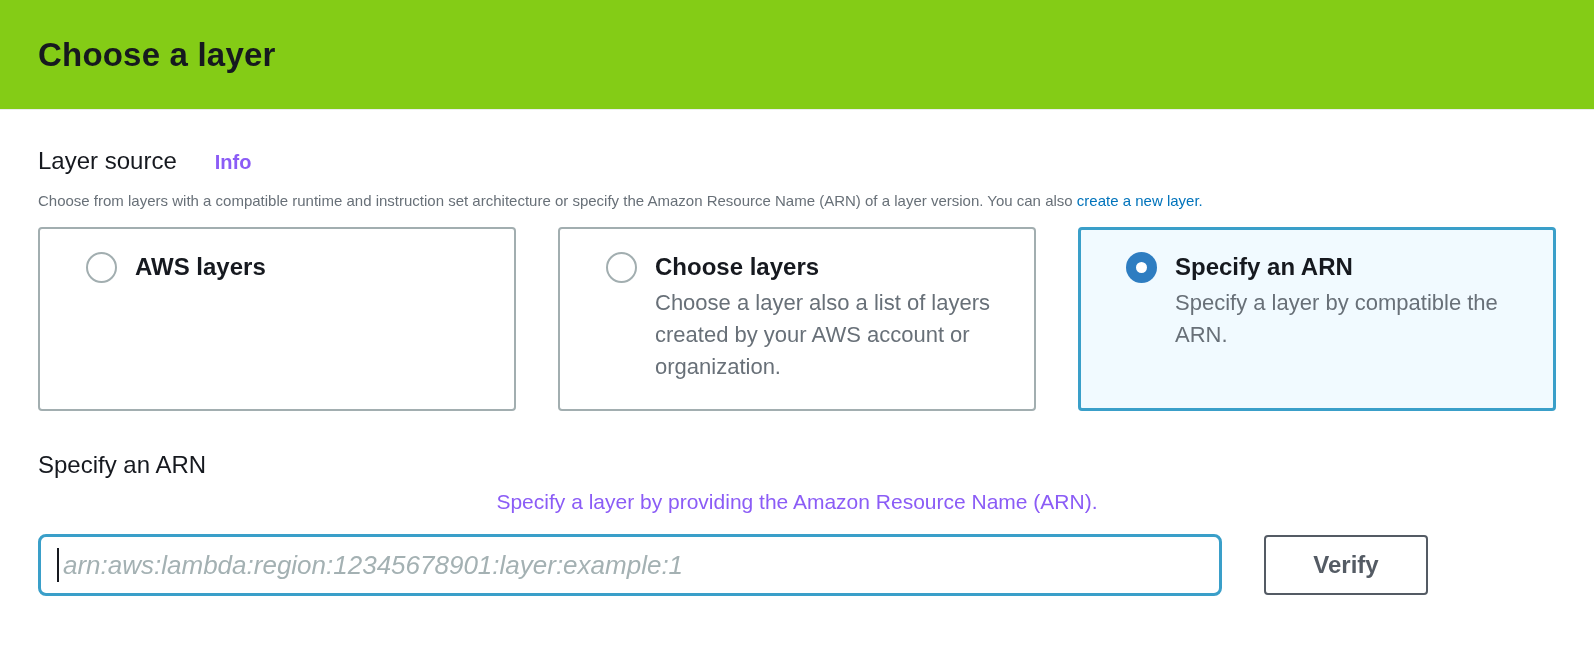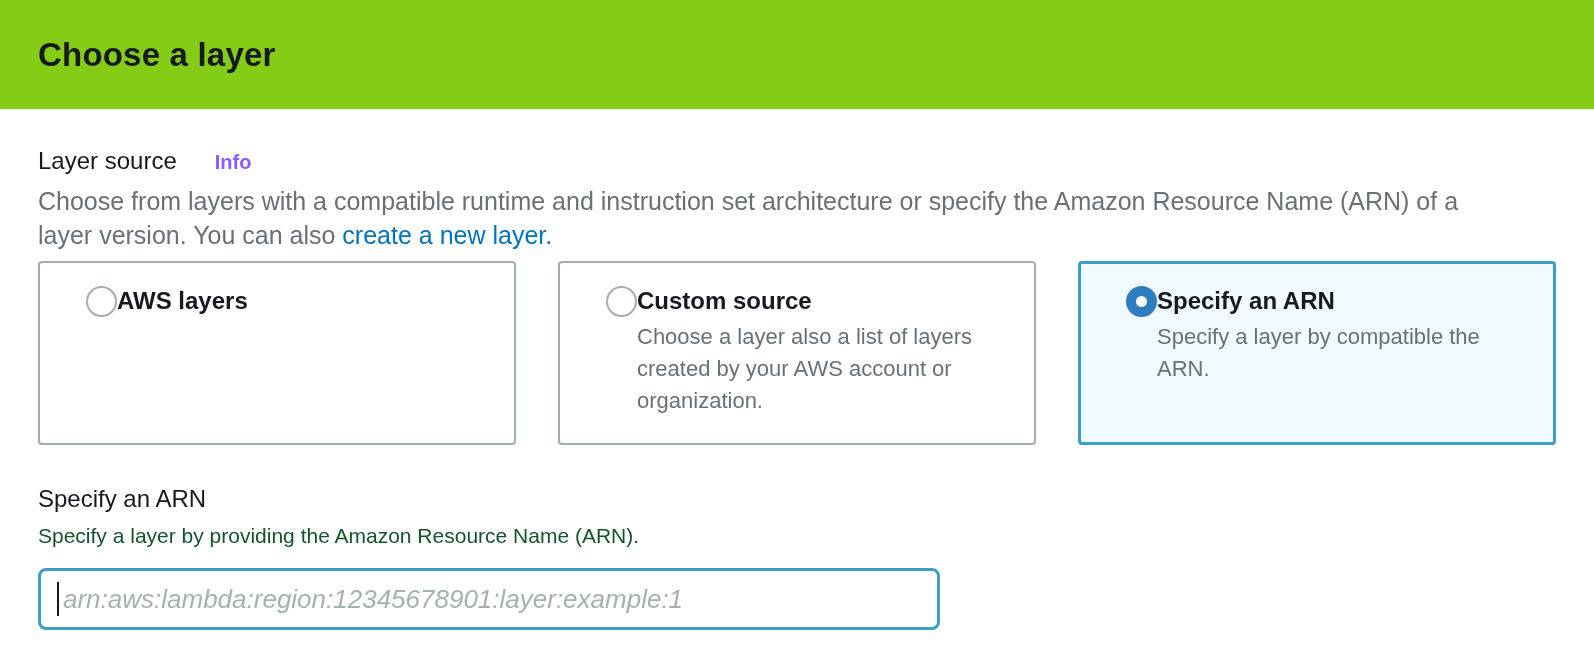--- a/index.html
+++ b/index.html
@@ -32,21 +32,21 @@
 
   .label-row { display: flex; align-items: baseline; gap: 38px; }
   .field-label { font-size: 24px; font-weight: 400; color: #16191f; line-height: 30px; }
   .info-link {
     font-size: 20px; font-weight: 700; color: #8b5cf6;
     text-decoration: none; cursor: pointer; line-height: 30px;
   }
   .field-description {
     margin-top: 7px;
     max-width: 1470px;
-    font-size: 25px;
+    font-size: 15px;
     line-height: 34px;
     color: #687078;
   }
   .inline-link { color: #0073bb; text-decoration: none; cursor: pointer; }
 
   
   .tiles {
     margin-top: 9px;
     display: flex;
     gap: 42px;
@@ -81,47 +81,47 @@
     background: #2e7dc1;
   }
   .radio.checked::after {
     content: "";
     position: absolute;
     left: 10px; top: 10px;
     width: 11px; height: 11px;
     border-radius: 50%;
     background: #ffffff;
   }
-  .tile-body { }
+  .tile-body { margin-left: 18px; }
   .tile-title {
     font-size: 24px;
     font-weight: 700;
     color: #16191f;
     line-height: 34px;
   }
   .tile-desc {
     margin-top: 3px;
     font-size: 22px;
     line-height: 32px;
     color: #687078;
     max-width: 370px;
   }
 
   
   .arn-section { margin-top: 38px; }
   .section-title { font-size: 24px; font-weight: 400; color: #16191f; line-height: 32px; }
-  .section-desc { margin-top: 6px; font-size: 21px; line-height: 30px; color: #14532d; }
+  .section-desc { margin-top: 6px; font-size: 21px; line-height: 30px; color: #8b5cf6; text-align: center; }
 
   .arn-row {
     margin-top: 17px;
     display: flex;
     align-items: center;
     gap: 42px;
   }
-  .arn-input-wrap { position: relative; width: 902px; }
+  .arn-input-wrap { position: relative; width: 1184px; }
   .arn-input {
     width: 100%;
     height: 62px;
     border: 3px solid #3a9fc9;
     border-radius: 8px;
     background: #ffffff;
     padding: 0 18px 0 22px;
     font-family: "Liberation Sans", "DejaVu Sans", sans-serif;
     font-size: 26px;
     color: #16191f;
@@ -172,21 +172,21 @@
     <div class="tile">
       <span class="radio"></span>
       <div class="tile-body">
         <div class="tile-title">AWS layers</div>
       </div>
     </div>
 
     <div class="tile">
       <span class="radio"></span>
       <div class="tile-body">
-        <div class="tile-title">Custom source</div>
+        <div class="tile-title">Choose layers</div>
         <div class="tile-desc">Choose a layer also a list of layers created by your AWS account or organization.</div>
       </div>
     </div>
 
     <div class="tile selected">
       <span class="radio checked"></span>
       <div class="tile-body">
         <div class="tile-title">Specify an ARN</div>
         <div class="tile-desc">Specify a layer by compatible the ARN.</div>
       </div>
@@ -196,16 +196,17 @@
 
   <div class="arn-section">
     <div class="section-title">Specify an ARN</div>
     <div class="section-desc">Specify a layer by providing the Amazon Resource Name (ARN).</div>
 
     <div class="arn-row">
       <div class="arn-input-wrap">
         <input class="arn-input" type="text" placeholder="arn:aws:lambda:region:12345678901:layer:example:1" style="">
         <div class="text-caret"></div>
       </div>
+      <button class="verify-btn">Verify</button>
     </div>
   </div>
 
 </div>
 
 </body></html>

